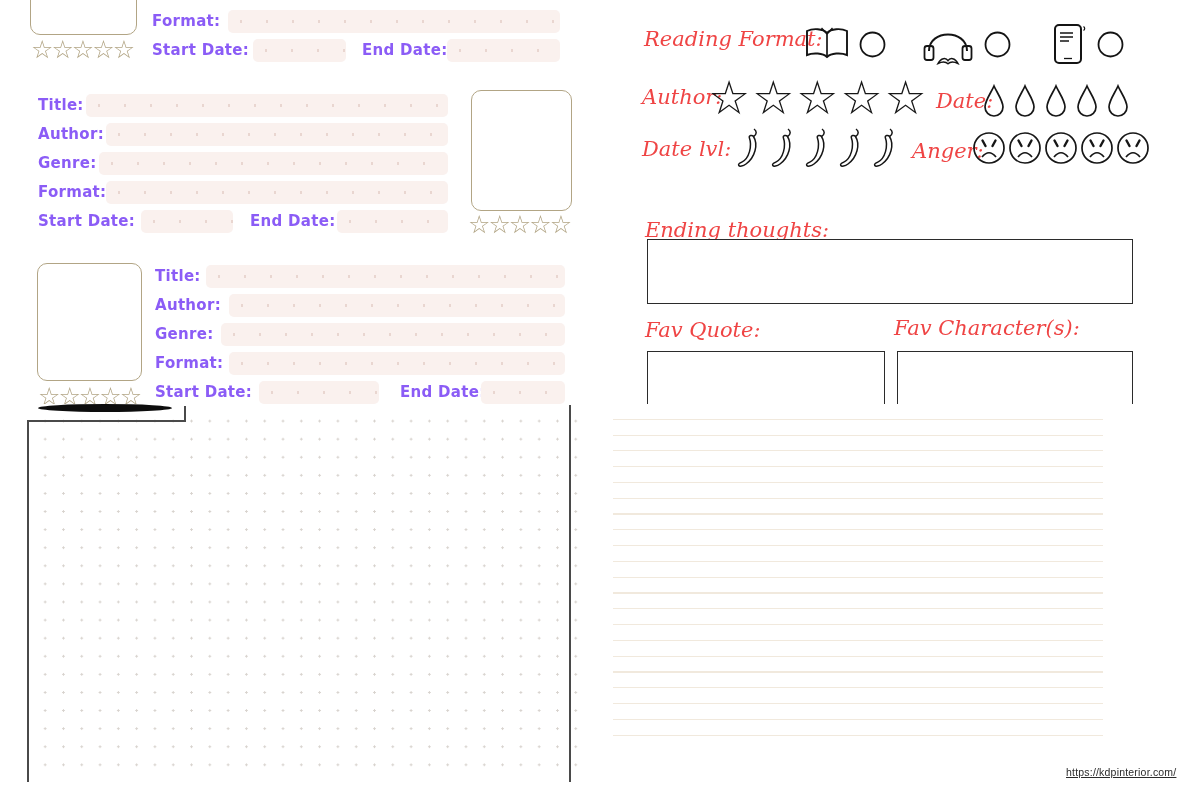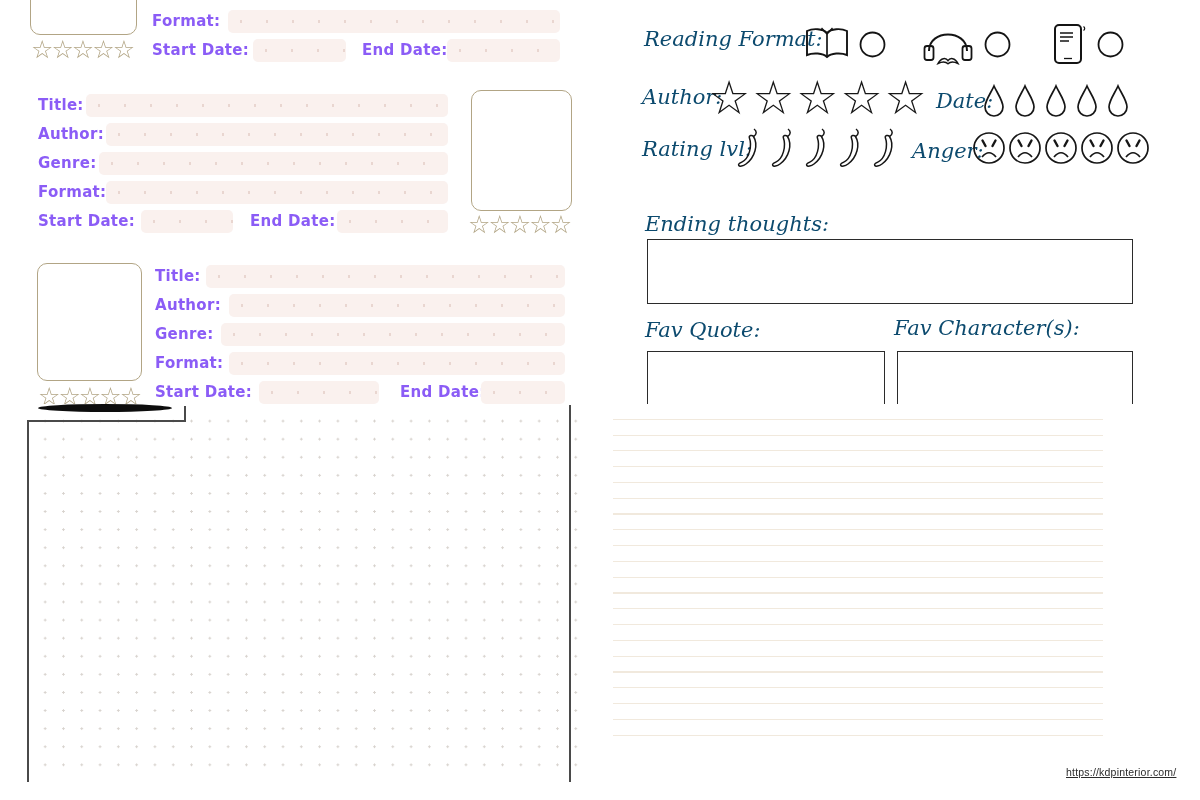--- a/index.html
+++ b/index.html
@@ -10,21 +10,21 @@
           font-size:15px;color:#8b5cf6;letter-spacing:.3px;white-space:nowrap;z-index:1;}
   .field{position:absolute;background:#faf1ee;border-radius:5px;z-index:1;
          background-image:radial-gradient(circle 1.3px at center,#e9d6d0 96%,rgba(0,0,0,0) 100%);
          background-size:26px 100%;height:23px;}
   .cover{position:absolute;border:1.7px solid #b2a585;border-radius:10px;background:#fff;z-index:1;}
   .stars{position:absolute;line-height:1;white-space:nowrap;z-index:1;}
   .stars.tan{color:#b2a585;font-size:25px;letter-spacing:-2px;}
   .stars.big{color:#161616;font-size:47px;letter-spacing:2px;}
   
   .slabel{position:absolute;font-family:"DejaVu Serif",serif;font-style:italic;
-          font-size:21px;color:#0c4a6e;white-space:nowrap;z-index:1;}
+          font-size:21px;color:#ef4444;white-space:nowrap;z-index:1;}
   .rbox{position:absolute;border:1.7px solid #2b2b2b;background:#fff;z-index:1;}
   .iconrow{position:absolute;display:flex;align-items:center;z-index:1;}
   .iconrow svg{display:block;}
   
   .panel{position:absolute;background:#ffffff;z-index:2;}
   .deco{position:absolute;z-index:3;}
   .swash{background:#0d0d0d;border-radius:50%;}
   .edge{background:#4a4a4a;}
   .dotgrid{background-image:radial-gradient(circle 1.15px at center,#d8d3ce 96%,rgba(0,0,0,0) 100%);
            background-size:18.3px 18.1px;}
@@ -150,21 +150,21 @@
             <path d="M12 2 C9.5 8 3 16.5 3 23 a9 9 0 0 0 18 0 C21 16.5 14.5 8 12 2 Z" fill="none" stroke="#161616" stroke-width="1.7"></path>
           </svg>
         </span>
       <span>
           <svg width="24" height="34" viewBox="0 0 24 34">
             <path d="M12 2 C9.5 8 3 16.5 3 23 a9 9 0 0 0 18 0 C21 16.5 14.5 8 12 2 Z" fill="none" stroke="#161616" stroke-width="1.7"></path>
           </svg>
         </span>
     </div>
 
-    <span class="slabel" style="left:642px;top:137px;">Rating lvl:</span>
+    <span class="slabel" style="left:642px;top:137px;">Date lvl:</span>
     <div class="iconrow" style="left:733px;top:127px;gap:4px;">
       <span>
           <svg width="30" height="42" viewBox="0 0 30 42" fill="none" stroke="#161616">
             <path d="M21 2 c3 2 3 5.5 -0.5 7.5" stroke-width="1.5"></path>
             <path d="M20.5 9.5 c5 8 1.5 21 -7.5 27.5 c-3 2.2 -6.5 2.8 -7.3 1.3 c-0.7 -1.3 1.2 -2.3 3.1 -3.2 c7.5 -3.6 10.5 -16.2 7.5 -24.6 c-0.6 -1.8 2.7 -3 4.2 -1 z" stroke-width="1.5"></path>
           </svg>
         </span>
       <span>
           <svg width="30" height="42" viewBox="0 0 30 42" fill="none" stroke="#161616">
             <path d="M21 2 c3 2 3 5.5 -0.5 7.5" stroke-width="1.5"></path>
@@ -228,21 +228,21 @@
       <span>
           <svg width="34" height="34" viewBox="0 0 34 34" fill="none" stroke="#161616">
             <circle cx="17" cy="17" r="15" stroke-width="1.7"></circle>
             <path d="M10.5 9.5 L13.5 15" stroke-width="2.4" stroke-linecap="round"></path>
             <path d="M23.5 9.5 L20.5 15" stroke-width="2.4" stroke-linecap="round"></path>
             <path d="M10 26 Q17 17.5 24 26" stroke-width="1.7"></path>
           </svg>
         </span>
     </div>
 
-    <span class="slabel" style="left:645px;top:212px;">Ending thoughts:</span>
+    <span class="slabel" style="left:645px;top:218px;">Ending thoughts:</span>
     <div class="rbox" style="left:647px;top:239px;width:484px;height:63px;"></div>
 
     <span class="slabel" style="left:645px;top:318px;">Fav Quote:</span>
     <span class="slabel" style="left:894px;top:316px;font-style:italic;">Fav Character(s):</span>
     <div class="rbox" style="left:647px;top:351px;width:236px;height:58px;"></div>
     <div class="rbox" style="left:897px;top:351px;width:234px;height:58px;"></div>
   </section>
 
   <div class="panel" style="left:0;top:404px;width:604px;height:396px;"></div>
   <div class="deco dotgrid" style="left:36px;top:412px;width:554px;height:362px;"></div>

